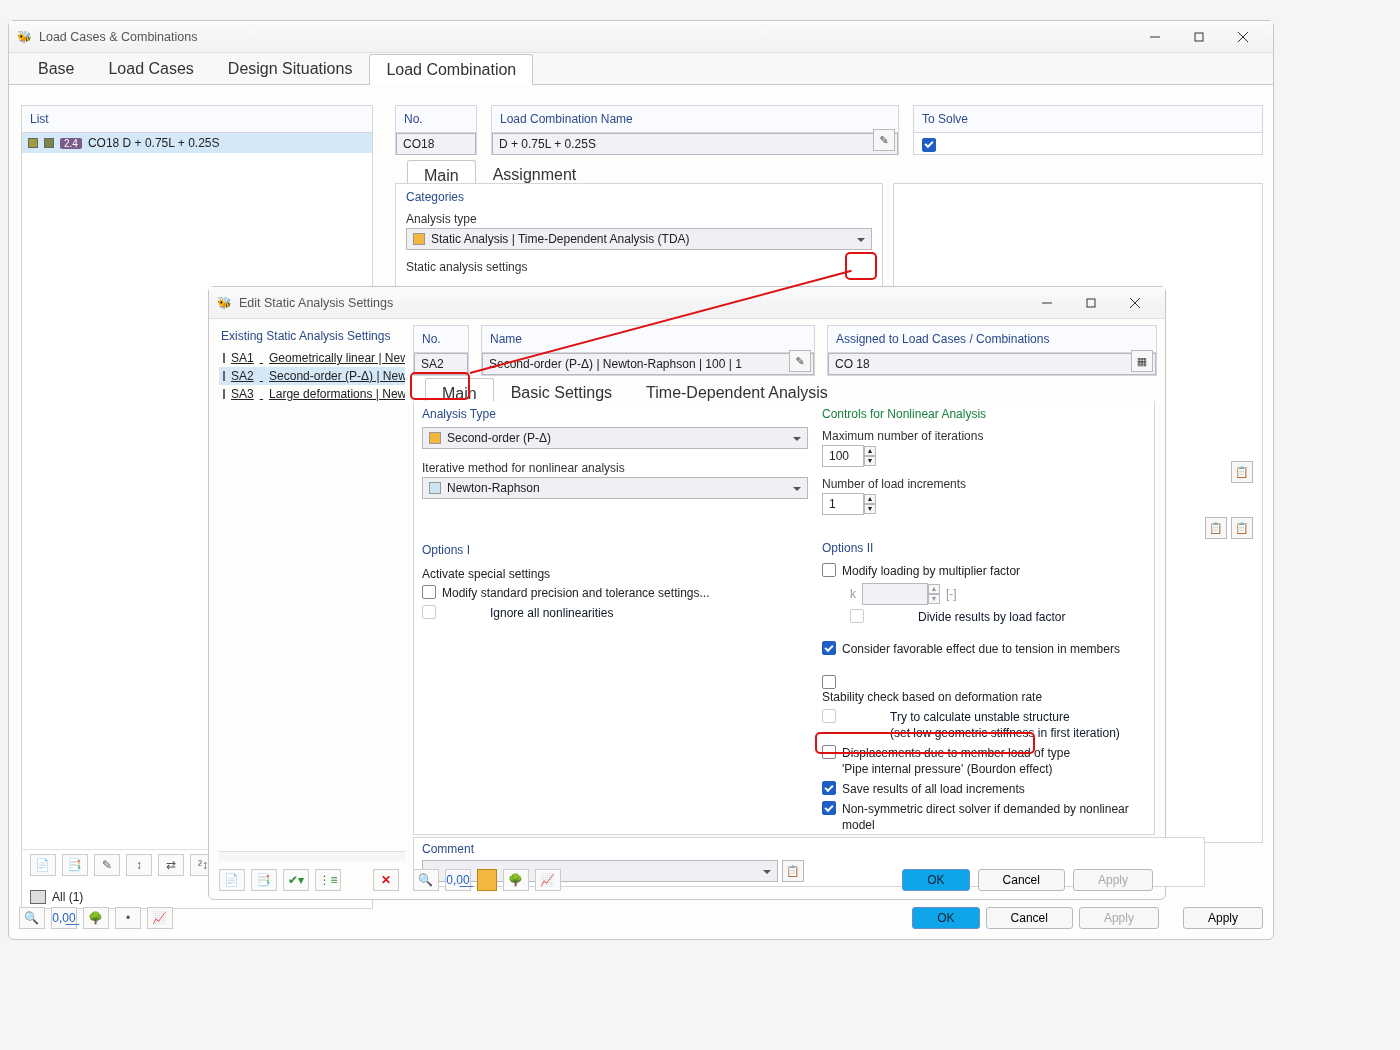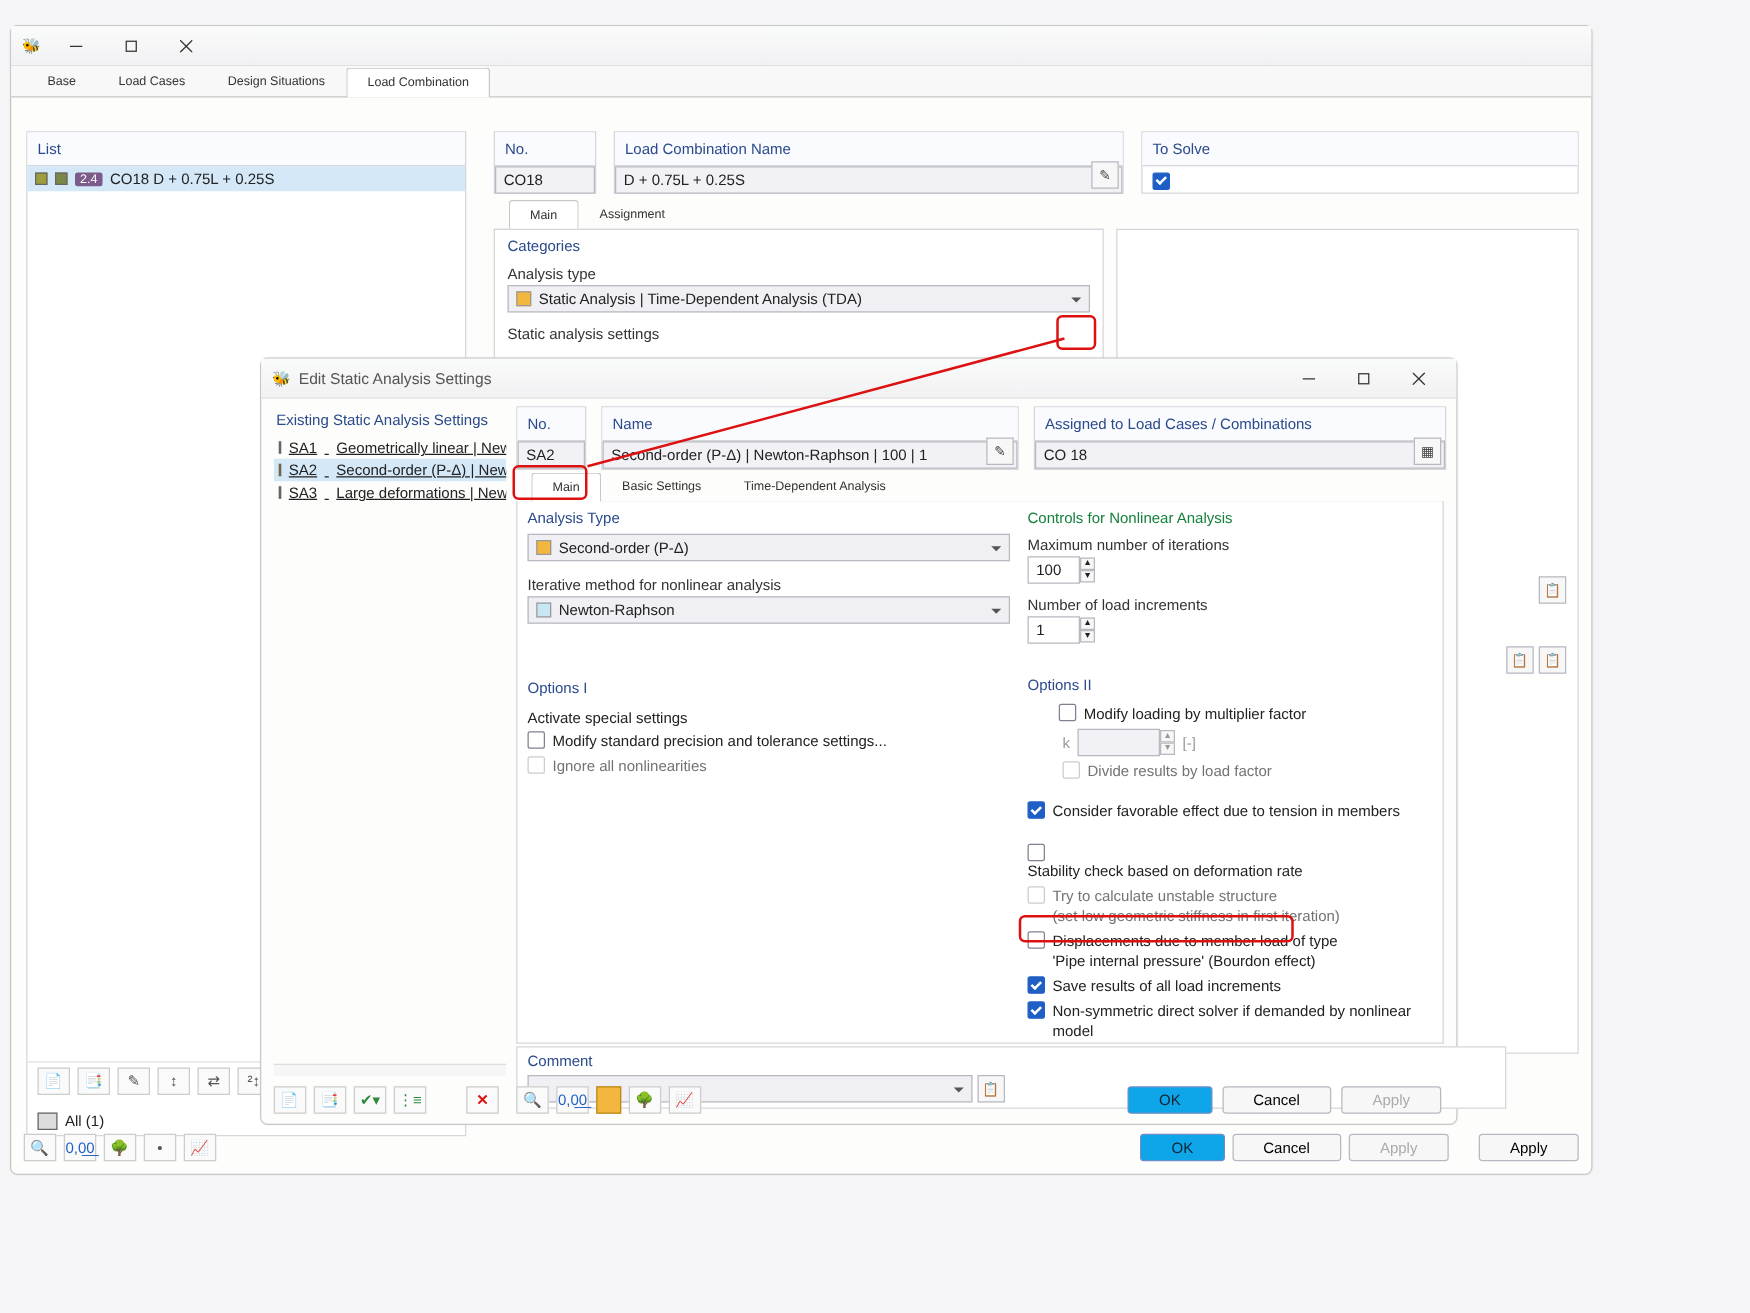--- a/index.html
+++ b/index.html
@@ -28,21 +28,21 @@
   background: linear-gradient(#fafbfb,#f1f1f3);
   border-bottom: 1px solid #e0e0e2;
 }
 .title-bar .app-icon { width:16px; height:16px; margin-right:6px; display:flex; align-items:center; justify-content:center; font-size:12px; }
 .title-bar .title { flex:1; font-size:12.5px; color:#555; }
 .title-bar .wbtn { width:44px; height:28px; display:flex; align-items:center; justify-content:center; color:#333; cursor:default; }
 .title-bar .wbtn svg { width:10px; height:10px; }
 .tabs-row { display:flex; padding:0 12px; gap:0; background:#f8f8f9; border-bottom:1px solid #c8c8c8; }
 .tab {
   padding:6px 16px 6px 16px;
-  font-size:10px;
+  font-size:16px;
   color:#333;
   border:1px solid transparent;
   border-bottom:none;
   cursor:default;
 }
 .tab.active { background:#fff; border-color:#c8c8c8; border-radius:3px 3px 0 0; position:relative; top:1px; }
 .section-title { color:#2a4a8a; font-size:12px; padding:6px 8px 6px 8px; border-bottom:1px solid #d6d6da; background:#fafbff; }
 .field { display:flex; flex-direction:column; gap:2px; }
 .field-label { color:#333; font-size:12px; }
 .input, .select {
@@ -57,21 +57,21 @@
 }
 .btn { font-size:12px; border:1px solid #b8b8c0; background:#f7f7f7; border-radius:3px; padding:3px 24px; cursor:default; }
 .btn.primary { background:#0ea5e9; border-color:#6a8fc8; color:#123; }
 .icon-btn { width:22px; height:22px; border:1px solid #b8b8c0; background:#f7f7f7; display:flex; align-items:center; justify-content:center; font-size:11px; color:#444; }
 .checkbox { width:14px; height:14px; border:1px solid #808090; border-radius:2px; display:inline-flex; align-items:center; justify-content:center; background:#fff; vertical-align:middle; margin-right:6px; }
 .checkbox.checked { background:#1f5fc5; border-color:#1f5fc5; }
 .checkbox.checked::after { content:""; width:6px; height:3px; border:2px solid #fff; border-top:none; border-right:none; transform:rotate(-45deg); margin-top:-2px; }
 .checkbox.disabled { border-color:#ccc; }
 .row-label { display:flex; align-items:flex-start; gap:0; line-height:16px; }
 .row-label .text { flex:1; }
-.row-label.muted { color:#737373; }
+.row-label.muted { color:#0f172a;gap:48px; }
 
 .highlight-box { position:absolute; border:2.5px solid #d11; border-radius:5px; pointer-events:none; }
 
 .redline { position:absolute; height:0; border-top:2px solid #d11; transform-origin:left center; pointer-events:none; }
 
 .list-body { background:#fff; }
 .list-row { display:flex; align-items:center; height:20px; padding:0 6px; gap:6px; background:#d4e8f8; }
 .mini-sw { width:10px; height:10px; border:1px solid #666; display:inline-block; }
 .toolbar-strip { display:flex; gap:6px; padding:4px 8px; border-top:1px solid #e0e0e2; }
 .tool { width:26px; height:22px; border:1px solid #ccc; background:#fafafa; display:flex; align-items:center; justify-content:center; font-size:12px; color:#555; }
@@ -84,20 +84,21 @@
 .spin .arrows { display:flex; flex-direction:column; }
 .spin .arrows div { width:12px; height:10px; border:1px solid #b8b8c0; font-size:7px; line-height:7px; text-align:center; background:#f7f7f7; }
 </style>
 </head>
 <body>
 
 <div class="window" style="left:8px; top:20px; width:1266px; height:920px;">
 
   <div class="title-bar">
     <span class="app-icon">🐝</span>
+    <span class="title">Load Cases &amp; Combinations</span>
     <div class="wbtn">
         <svg viewBox="0 0 10 10">
           <line x1="0" y1="5" x2="10" y2="5" stroke="#333" stroke-width="1"></line>
         </svg>
       </div>
     <div class="wbtn">
         <svg viewBox="0 0 10 10">
           <rect x="1" y="1" width="8" height="8" fill="none" stroke="#333" stroke-width="1"></rect>
         </svg>
       </div>
@@ -316,21 +317,21 @@
       <div class="field-label" style="margin-top:10px;">Number of load increments</div>
       <div class="spin" style="margin-top:2px;">
           <div class="input">1</div>
           <div class="arrows">
             <div>▲</div>
             <div>▼</div>
           </div>
         </div>
 
       <div style="color:#2a4a8a; margin-top:26px;">Options II</div>
-      <div class="row-label" style="margin-top:8px;margin-left:25px;">
+      <div class="row-label" style="margin-top:8px;">
           <span class="checkbox"></span>
           <span class="text">Modify loading by multiplier factor</span>
         </div>
       <div style="margin-left:28px; margin-top:4px; display:flex; align-items:center; gap:6px; color:#999;">
         <span>k</span>
         <div class="spin">
             <div class="input" style="width:66px;background:#f2f2f6;"></div>
             <div class="arrows">
               <div>▲</div>
               <div>▼</div>

